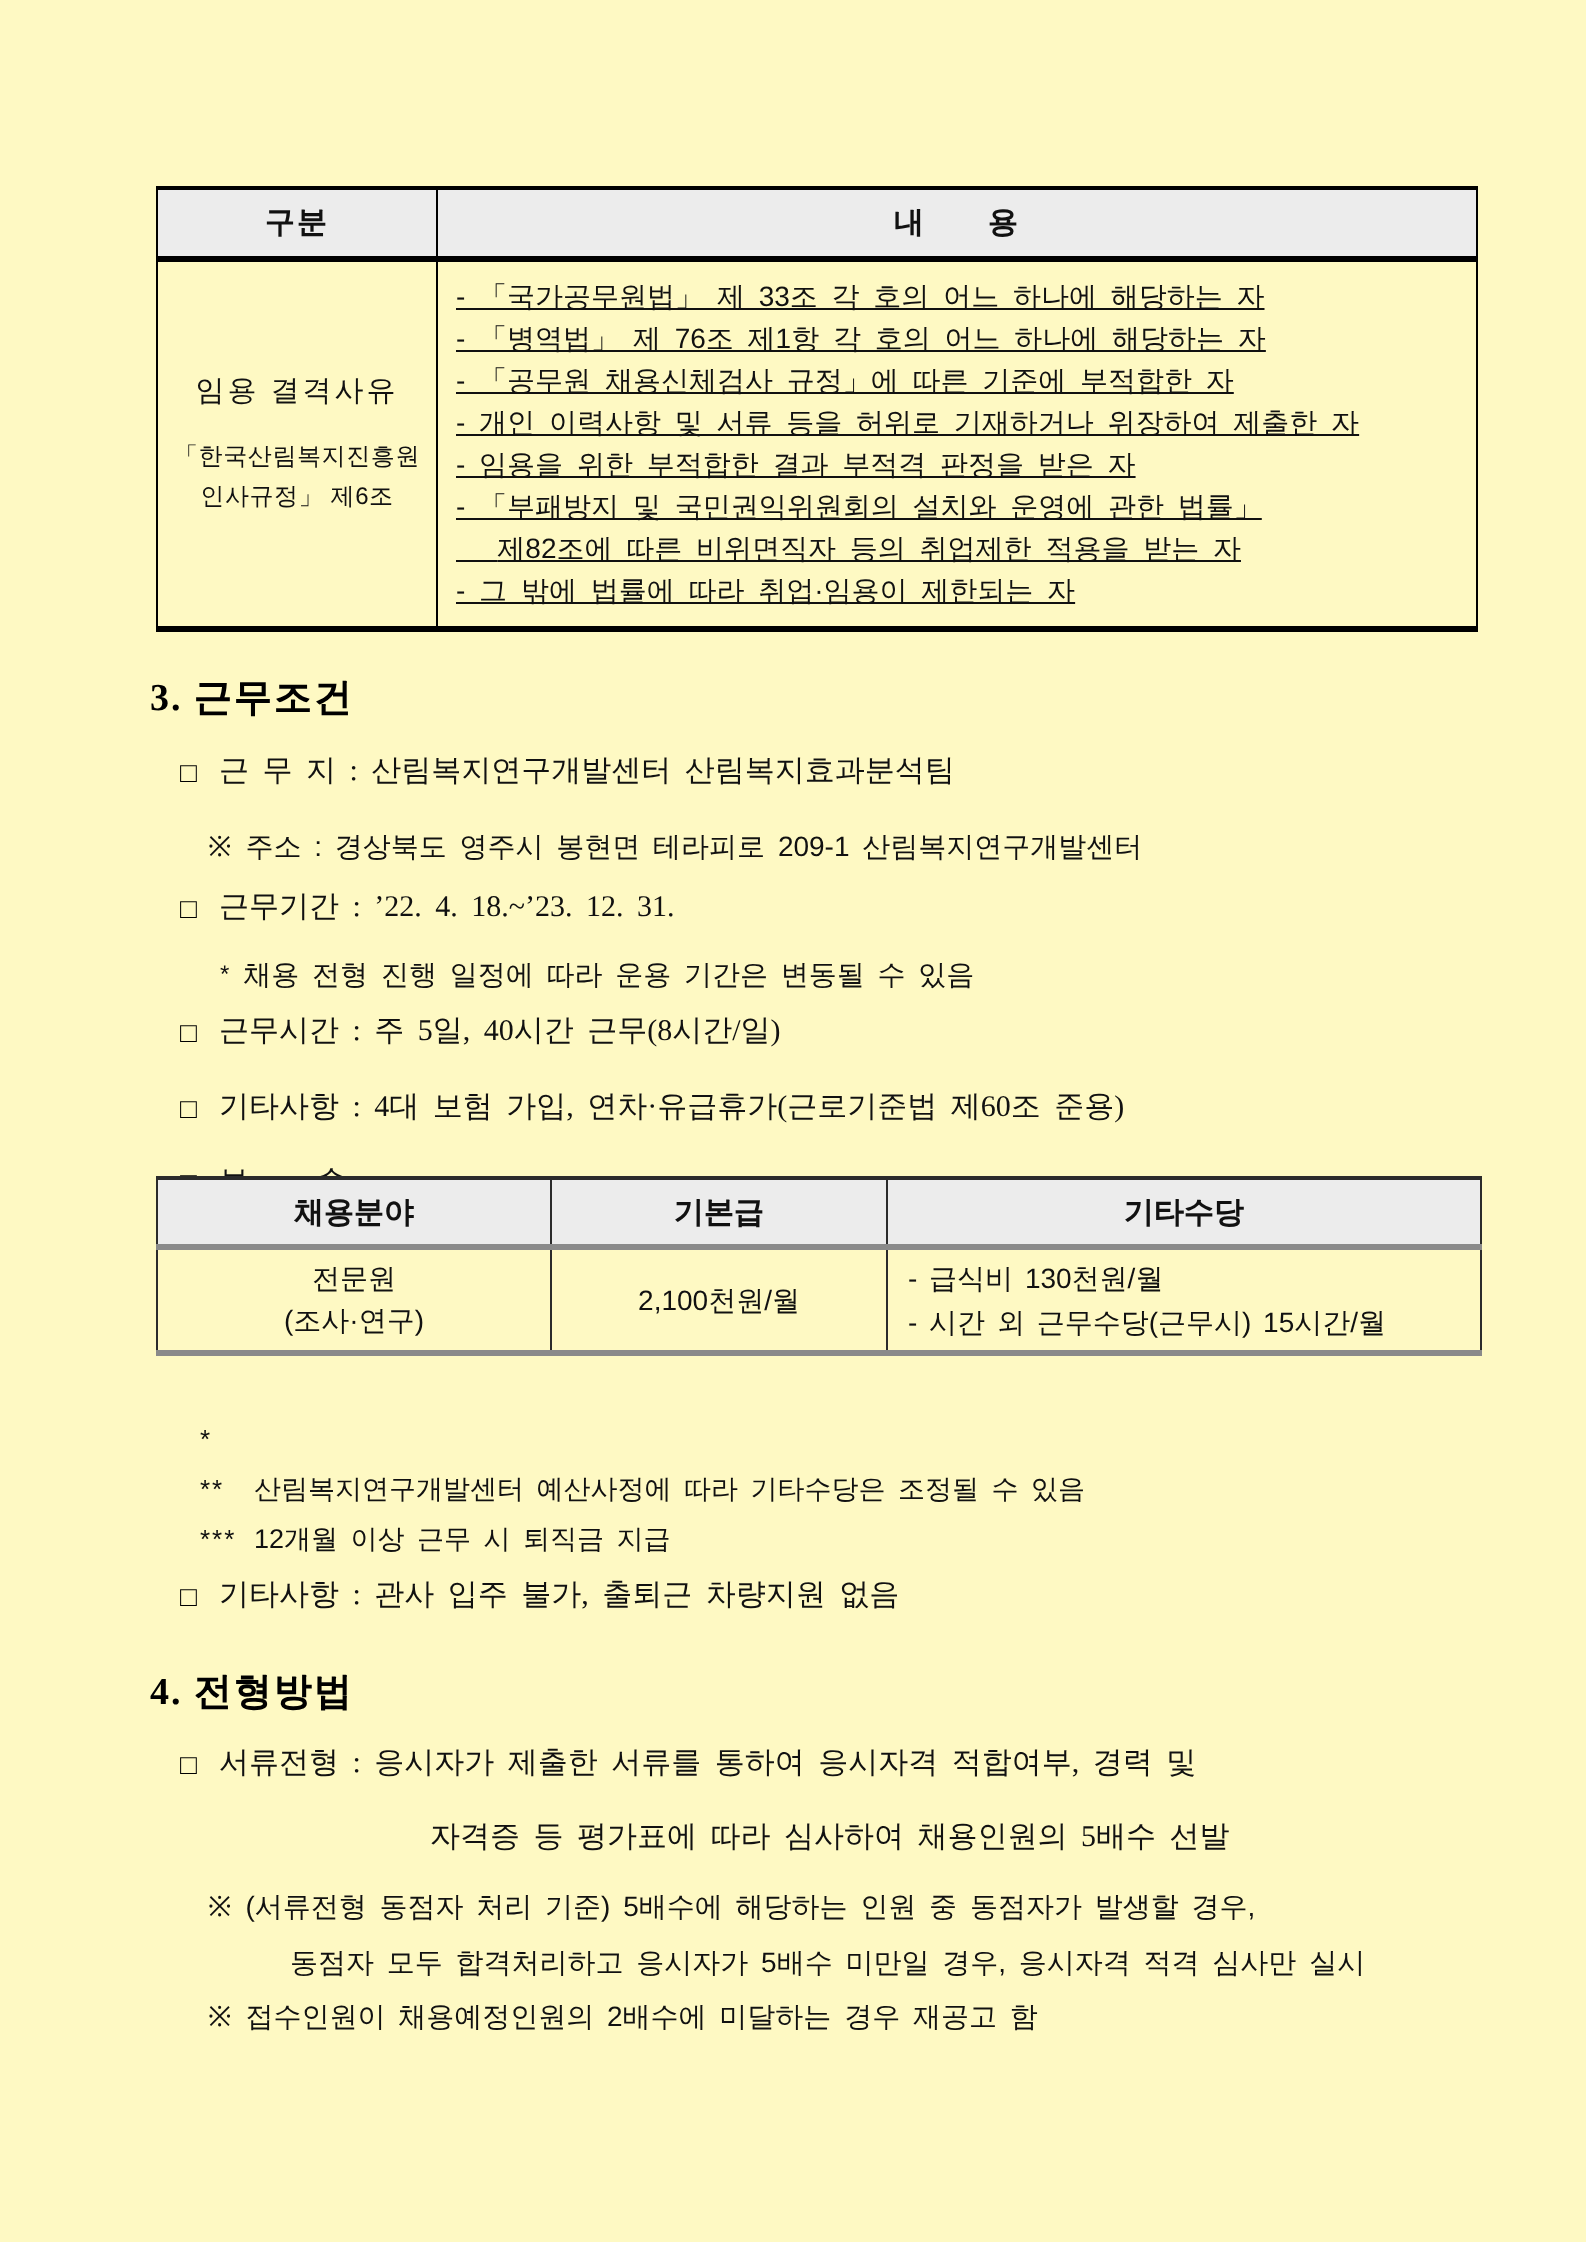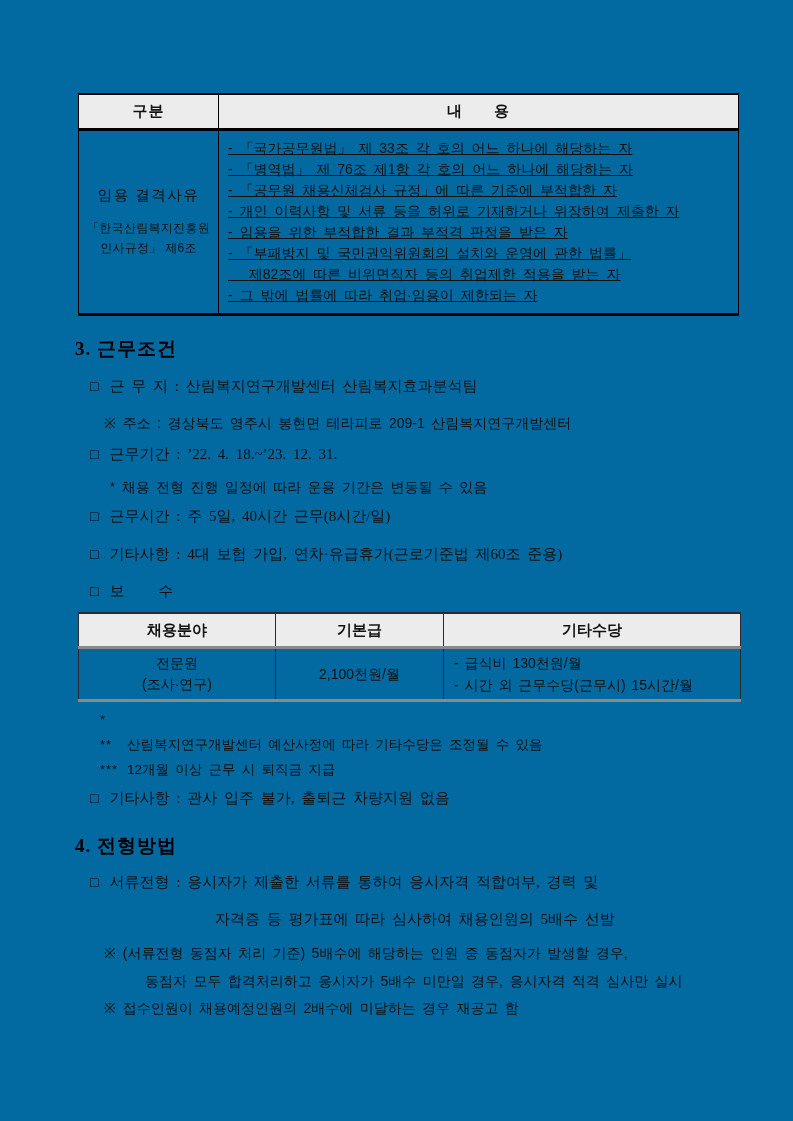--- a/index.html
+++ b/index.html
@@ -1,19 +1,19 @@
 <!DOCTYPE html>
 <html><head>
 <meta charset="utf-8">
 <style>
   html,body { margin:0; padding:0; background:#ffffff; }
   .page {
     position:relative;
     width:793px; height:1121px;
-    background:#0369a1;
+    background:#fef9c3;
     color:#111111;
     font-family:"Liberation Sans", sans-serif;
     overflow:hidden;
   }
   .pre { white-space:pre-wrap; }
 
   
   .t1 {
     position:absolute; left:78px; top:93px; width:660px;
     border-collapse:collapse; table-layout:fixed;
@@ -51,21 +51,21 @@
     white-space:pre-wrap;
   }
 
   
   .note { position:absolute; display:flex; align-items:flex-start; }
   .nmark { font-size:14px; line-height:20px; margin-right:7px; }
   .ntext { font-size:14px; line-height:20px; word-spacing:2.5px; white-space:pre-wrap; }
 
   
   .t2 {
-    position:absolute; left:78px; top:612px; width:662px;
+    position:absolute; left:78px; top:588px; width:662px;
     border-collapse:collapse; table-layout:fixed;
   }
   .t2 th {
     background:#ececec;
     border-left:1.5px solid #2b2b2b; border-right:1.5px solid #2b2b2b;
     border-top:2px solid #2b2b2b; border-bottom:3px solid #8a8a8a;
     font-weight:bold; font-size:15px; height:30px; text-align:center;
   }
   .t2 td {
     border-left:1.5px solid #2b2b2b; border-right:1.5px solid #2b2b2b;

